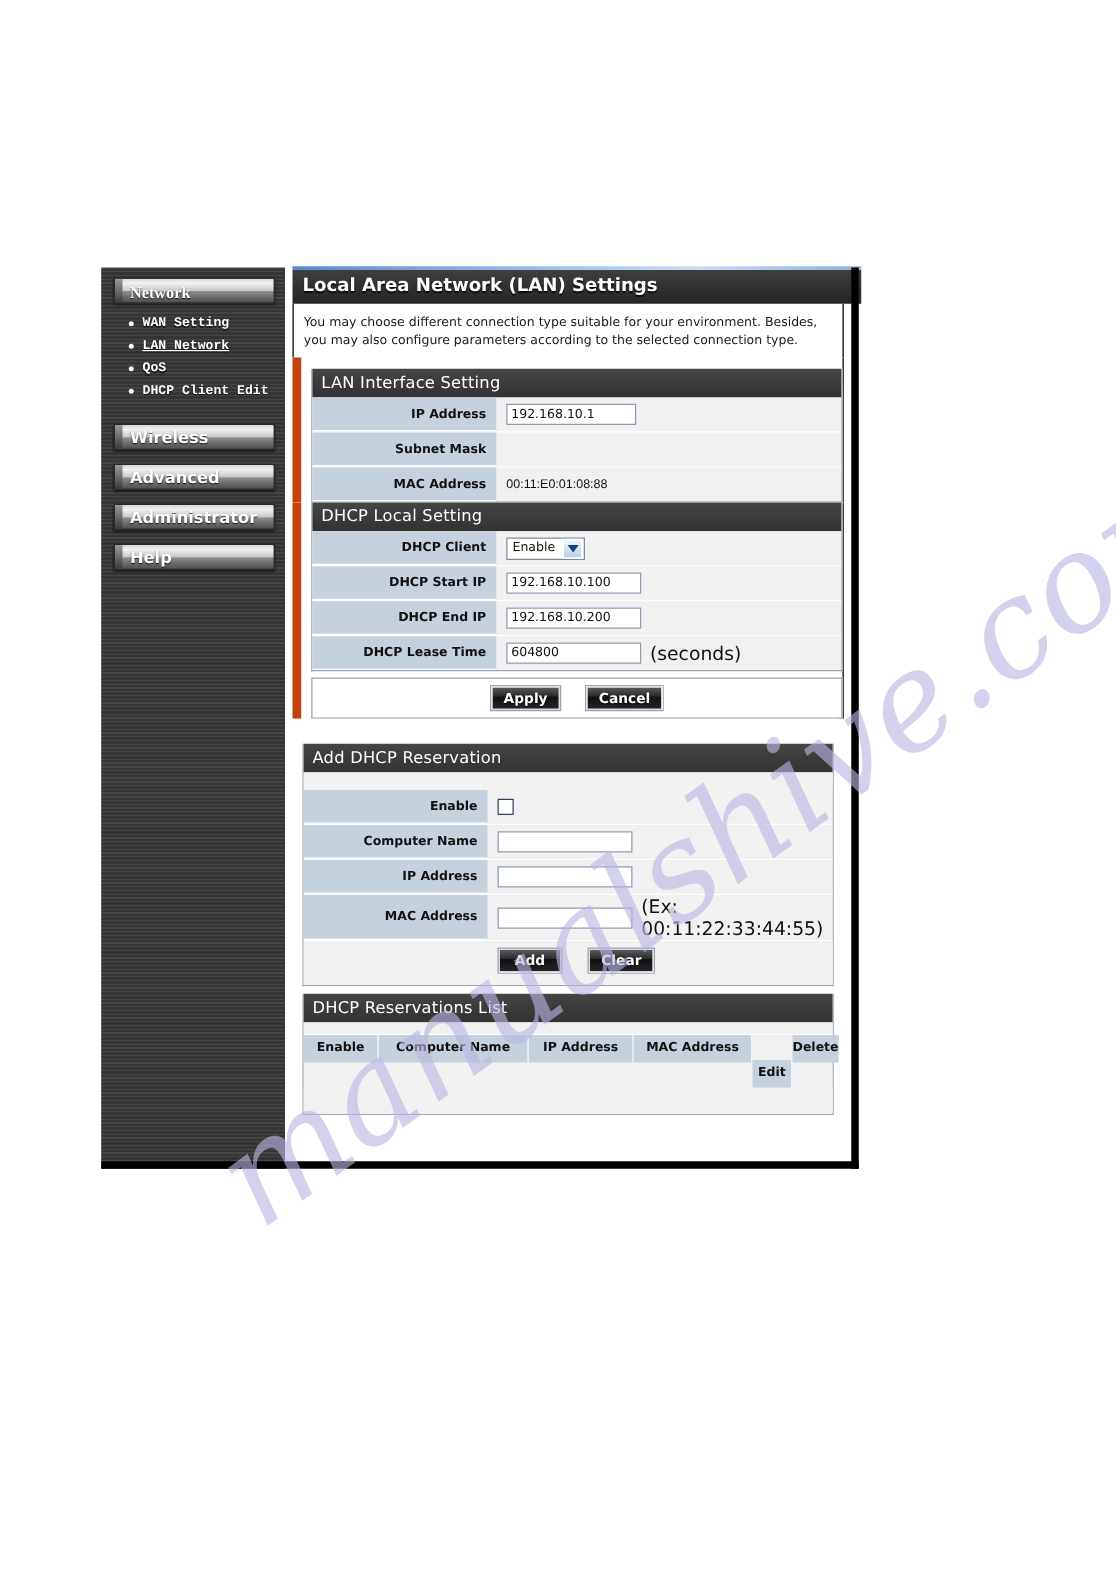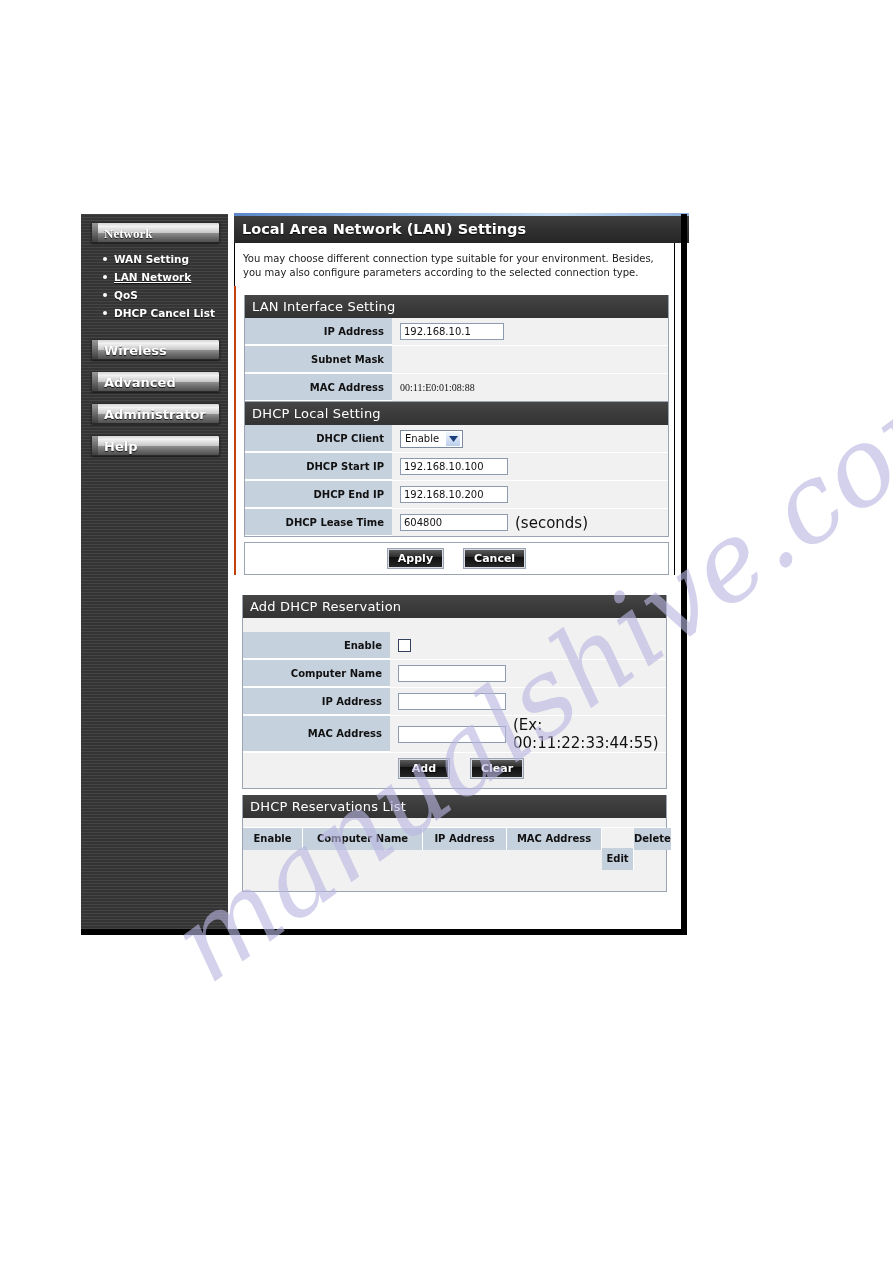--- a/index.html
+++ b/index.html
@@ -130,20 +130,21 @@
   #menu-network { margin-top: 4px; font-family: Liberation Serif, serif; }
   #menu-wireless { margin-top: 17px; }
   #menu-advanced { margin-top: 11px; }
   #menu-administrator { margin-top: 11px; }
   #menu-help { margin-top: 11px; }
 
   .submenu {
     list-style: none;
     margin: 7px 0 0 0;
     padding: 0 0 0 22px;
+    font-family: Liberation Mono, monospace;
   }
   .submenu li {
     color: #ffffff;
     font-size: 10.5px;
     font-weight: bold;
     line-height: 18px;
     position: relative;
     padding-left: 11px;
     text-shadow: 0 1px 1px rgba(0,0,0,.7);
   }
@@ -217,21 +218,21 @@
     color: #1a1a1a;
     line-height: 14px;
     margin: 0;
   }
 
   .panel-wrap {
     margin: 0 0 0 6px;
     width: 441px;
     background: #ffffff;
     box-sizing: border-box;
-    border-left: 2px solid #c2410c;
+    border-left: 7px solid #c2410c;
     border-right: 1px solid #000;
     padding: 9px 8px 0 8px;
   }
   .panel-wrap.tail { padding-bottom: 8px; }
   .panel-wrap.noborder { border-left: none; border-right: none; }
 
   
   .section {
     width: 425px;
     border: 1px solid #9aa4b2;
@@ -282,21 +283,21 @@
     flex: 1 1 auto;
     display: flex;
     align-items: center;
     padding-left: 8px;
     min-height: 27px;
     box-sizing: border-box;
   }
   .plain-val {
     font-size: 10px;
     color: #111;
-    font-family: Liberation Serif, serif;
+    font-family: Liberation Sans, sans-serif;
   }
 
   input.txt {
     font-family: "DejaVu Sans", "Liberation Sans", sans-serif;
     font-size: 10px;
     color: #111;
     height: 17px;
     border: 1px solid #8c9bb0;
     background: #ffffff;
     padding: 0 3px;
@@ -436,21 +437,21 @@
       <li>
         <span>WAN Setting</span>
       </li>
       <li class="active">
         <span>LAN Network</span>
       </li>
       <li>
         <span>QoS</span>
       </li>
       <li>
-        <span>DHCP Cancel List</span>
+        <span>DHCP Client Edit</span>
       </li>
     </ul>
 
     <div class="menu-btn" id="menu-wireless">
       <span>Wireless</span>
     </div>
     <div class="menu-btn" id="menu-advanced">
       <span>Advanced</span>
     </div>
     <div class="menu-btn" id="menu-administrator">

